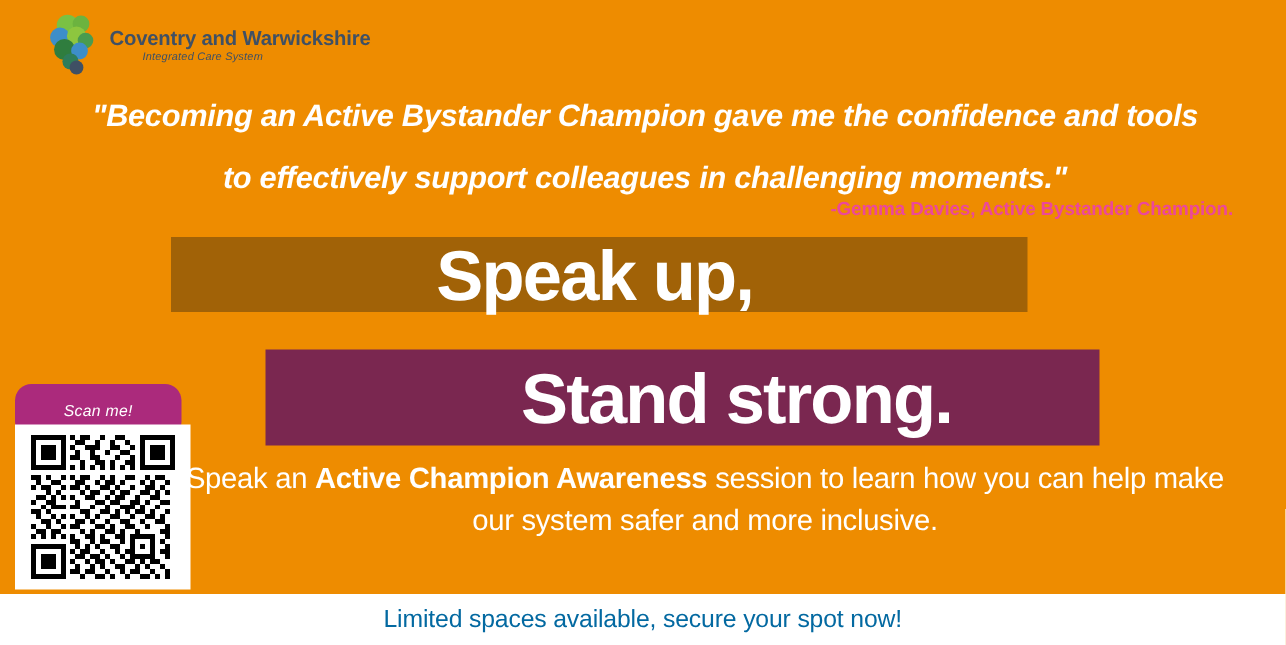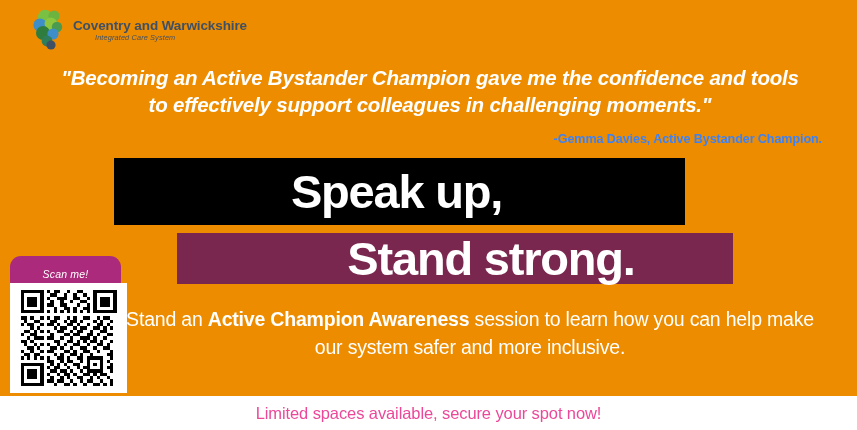--- a/index.html
+++ b/index.html
@@ -62,52 +62,52 @@
     width:800px;
     text-align:center;
     color:#ffffff;
     font-size:20.5px;
     font-weight:700;
     font-style:italic;
     line-height:1.32;
     letter-spacing:-0.2px;
   }
   .quote-line { display:block; }
-  .quote-line.second { margin-top:0; }
+  .quote-line.second { margin-top:14px; }
   
   .attribution {
     position:absolute;
     left:0; top:132px;
     width:822px;
     text-align:right;
-    color:#3b82f6;
+    color:#ec4899;
     font-size:12.6px;
     font-weight:700;
     letter-spacing:-0.1px;
   }
   
   .banner {
     position:absolute;
     display:flex;
     align-items:center;
     color:#ffffff;
     font-weight:700;
     letter-spacing:-1.2px;
   }
   .banner-one {
     left:114px; top:158px;
-    width:571px; height:67px;
-    background:#000000;
+    width:571px; height:50px;
+    background:#a16207;
     justify-content:center;
     padding-right:6px;
   }
   .banner-one .banner-text { font-size:47px; line-height:1; }
   .banner-two {
     left:177px; top:233px;
-    width:556px; height:51px;
+    width:556px; height:64px;
     background:#7a2750;
     justify-content:center;
     padding-left:72px;
   }
   .banner-two .banner-text { font-size:47px; line-height:1; }
   
   .body-copy {
     position:absolute;
     left:120px; top:306px;
     width:700px;
@@ -148,21 +148,21 @@
   .bottom-bar {
     position:absolute;
     left:0; top:396px;
     width:857px; height:34px;
     background:#ffffff;
     display:flex;
     align-items:center;
     justify-content:center;
   }
   .bottom-text {
-    color:#ec4899;
+    color:#0369a1;
     font-size:16.5px;
     font-weight:400;
     letter-spacing:-0.1px;
   }
 </style>
 </head>
 <body>
 
 <div id="poster">
 
@@ -197,21 +197,21 @@
 
   <div class="banner banner-one">
     <span class="banner-text">Speak up,</span>
   </div>
 
   <div class="banner banner-two">
     <span class="banner-text">Stand strong.</span>
   </div>
 
   <div class="body-copy">
-    <span>Stand an </span><b>Active Champion Awareness</b><span> session to learn how you can help make our system safer and more inclusive.</span>
+    <span>Speak an </span><b>Active Champion Awareness</b><span> session to learn how you can help make our system safer and more inclusive.</span>
   </div>
 
   <div class="scan-pill">
     <span>Scan me!</span>
   </div>
 
   <div class="qr-wrap">
     <svg viewBox="0 0 29 29" shape-rendering="crispEdges" aria-hidden="true">
       <rect width="29" height="29" fill="#ffffff"></rect>
       <g fill="#000000">

